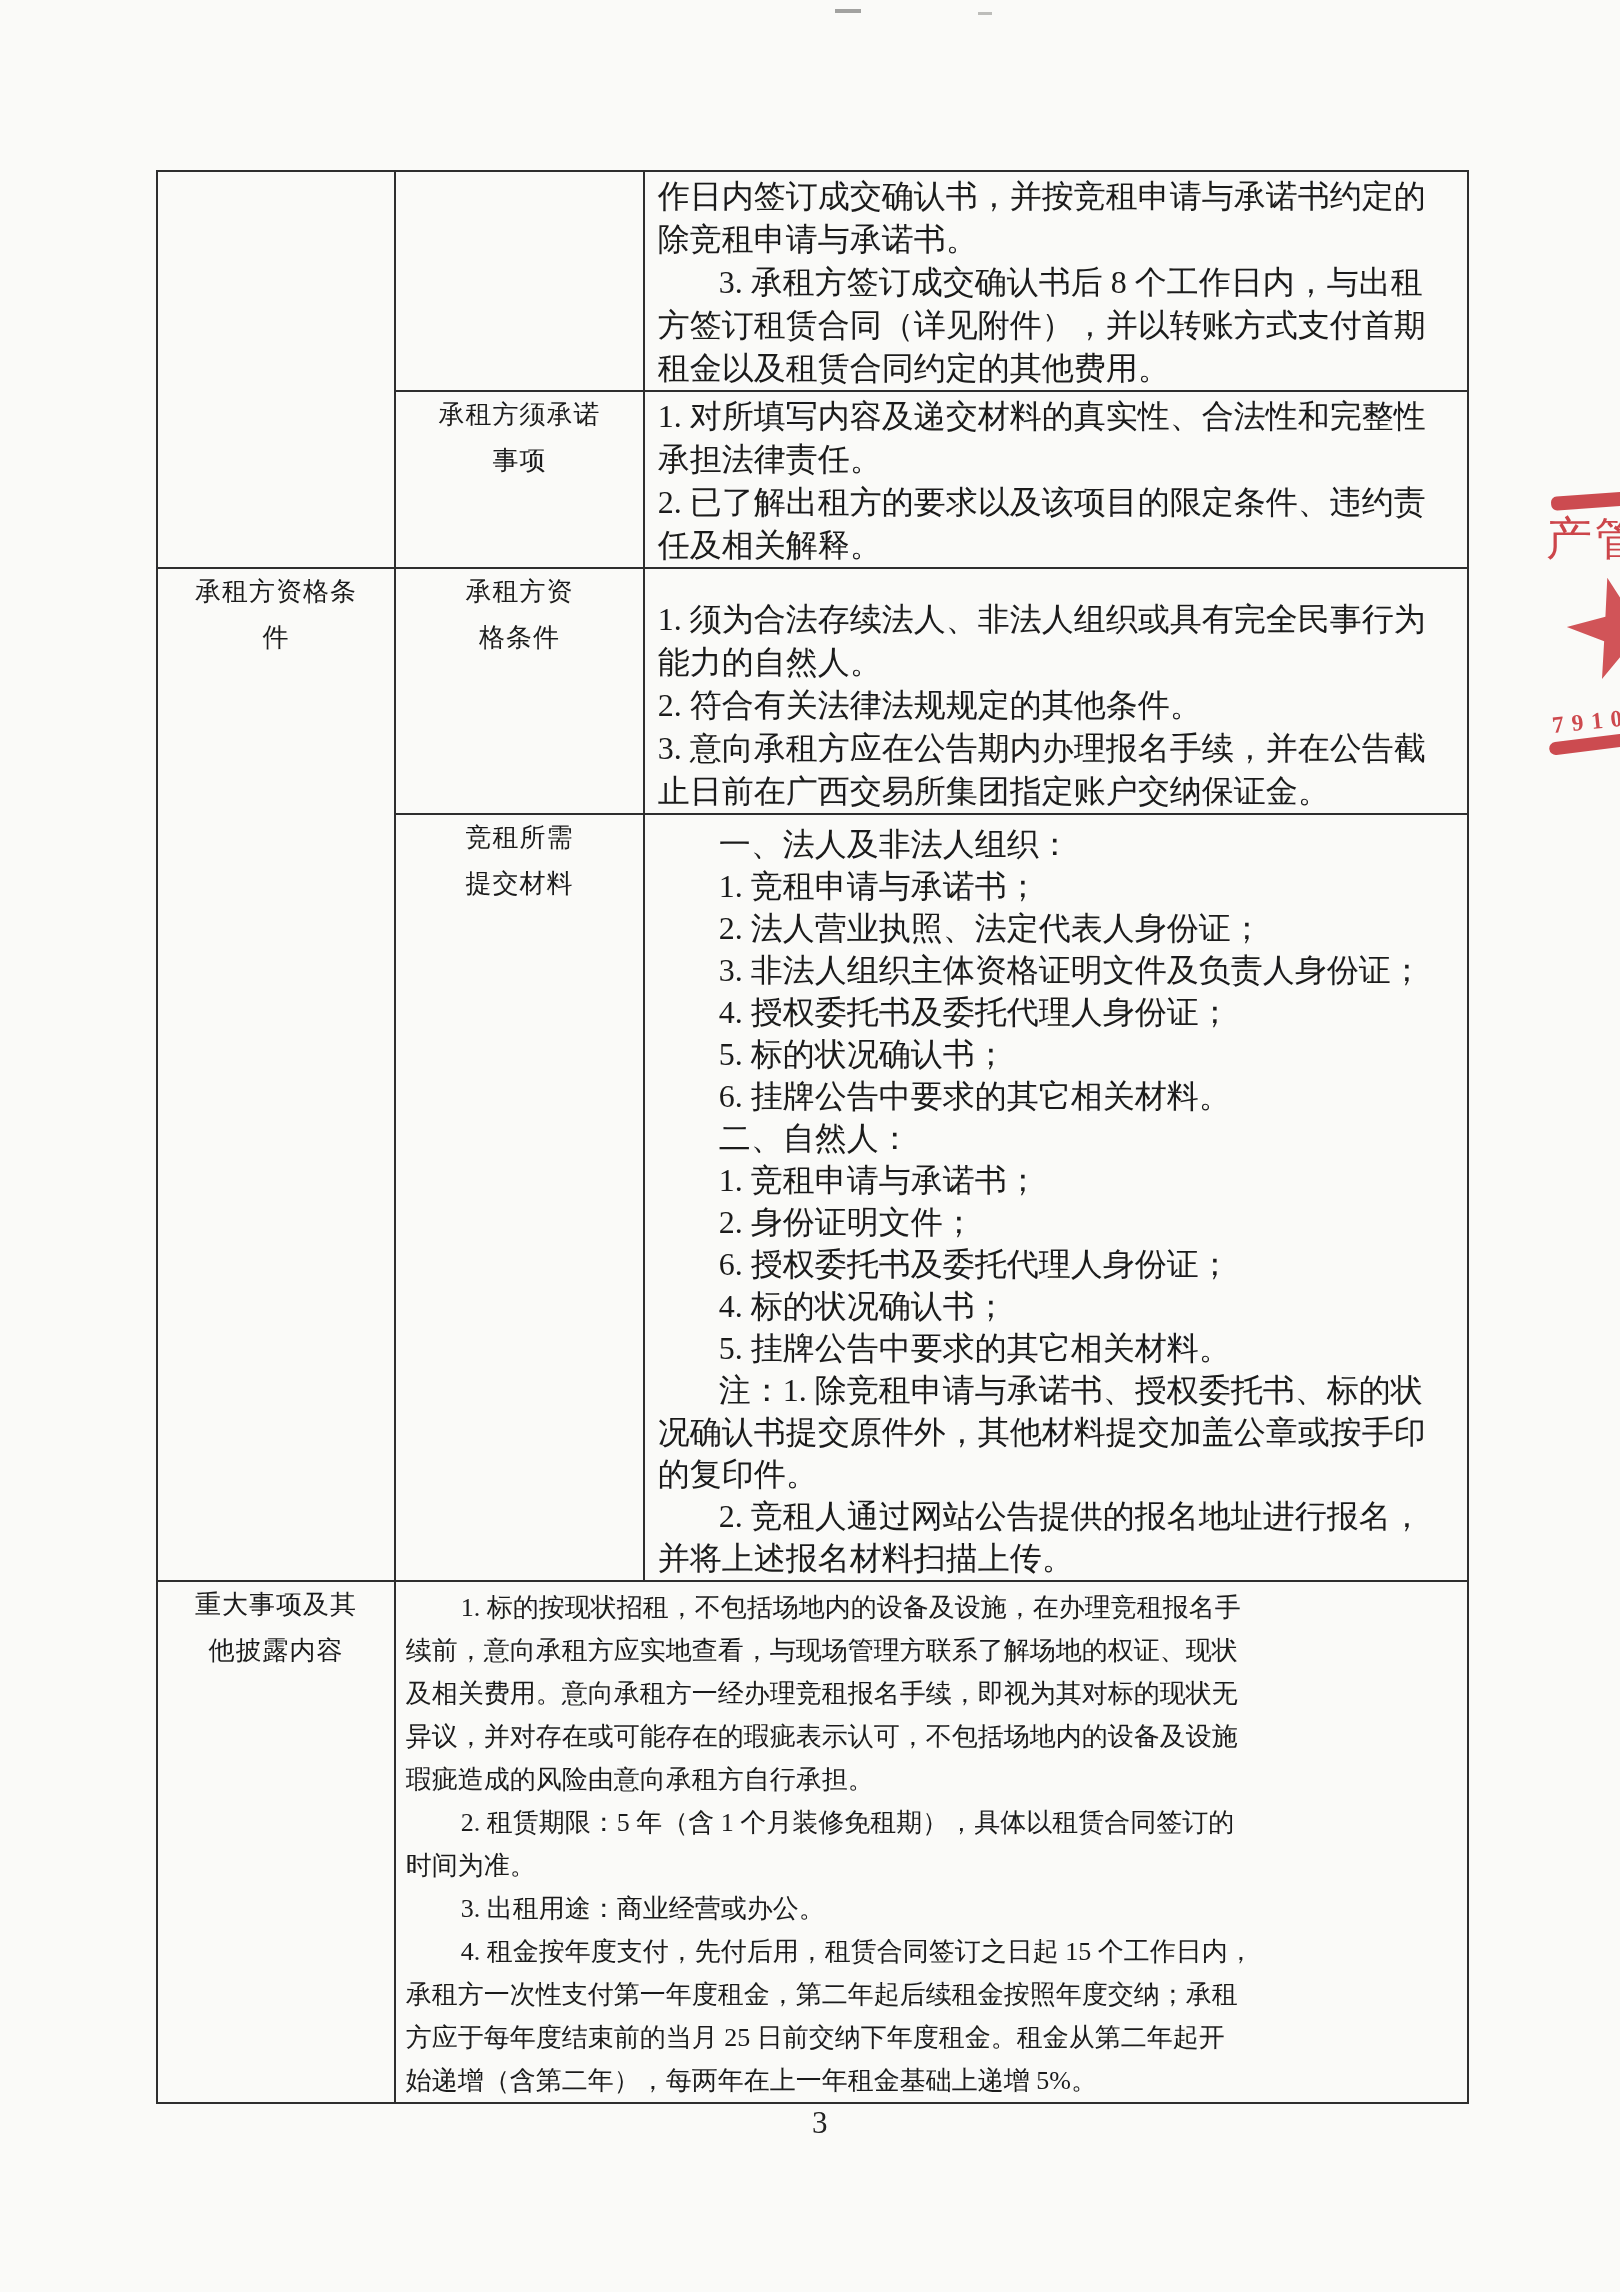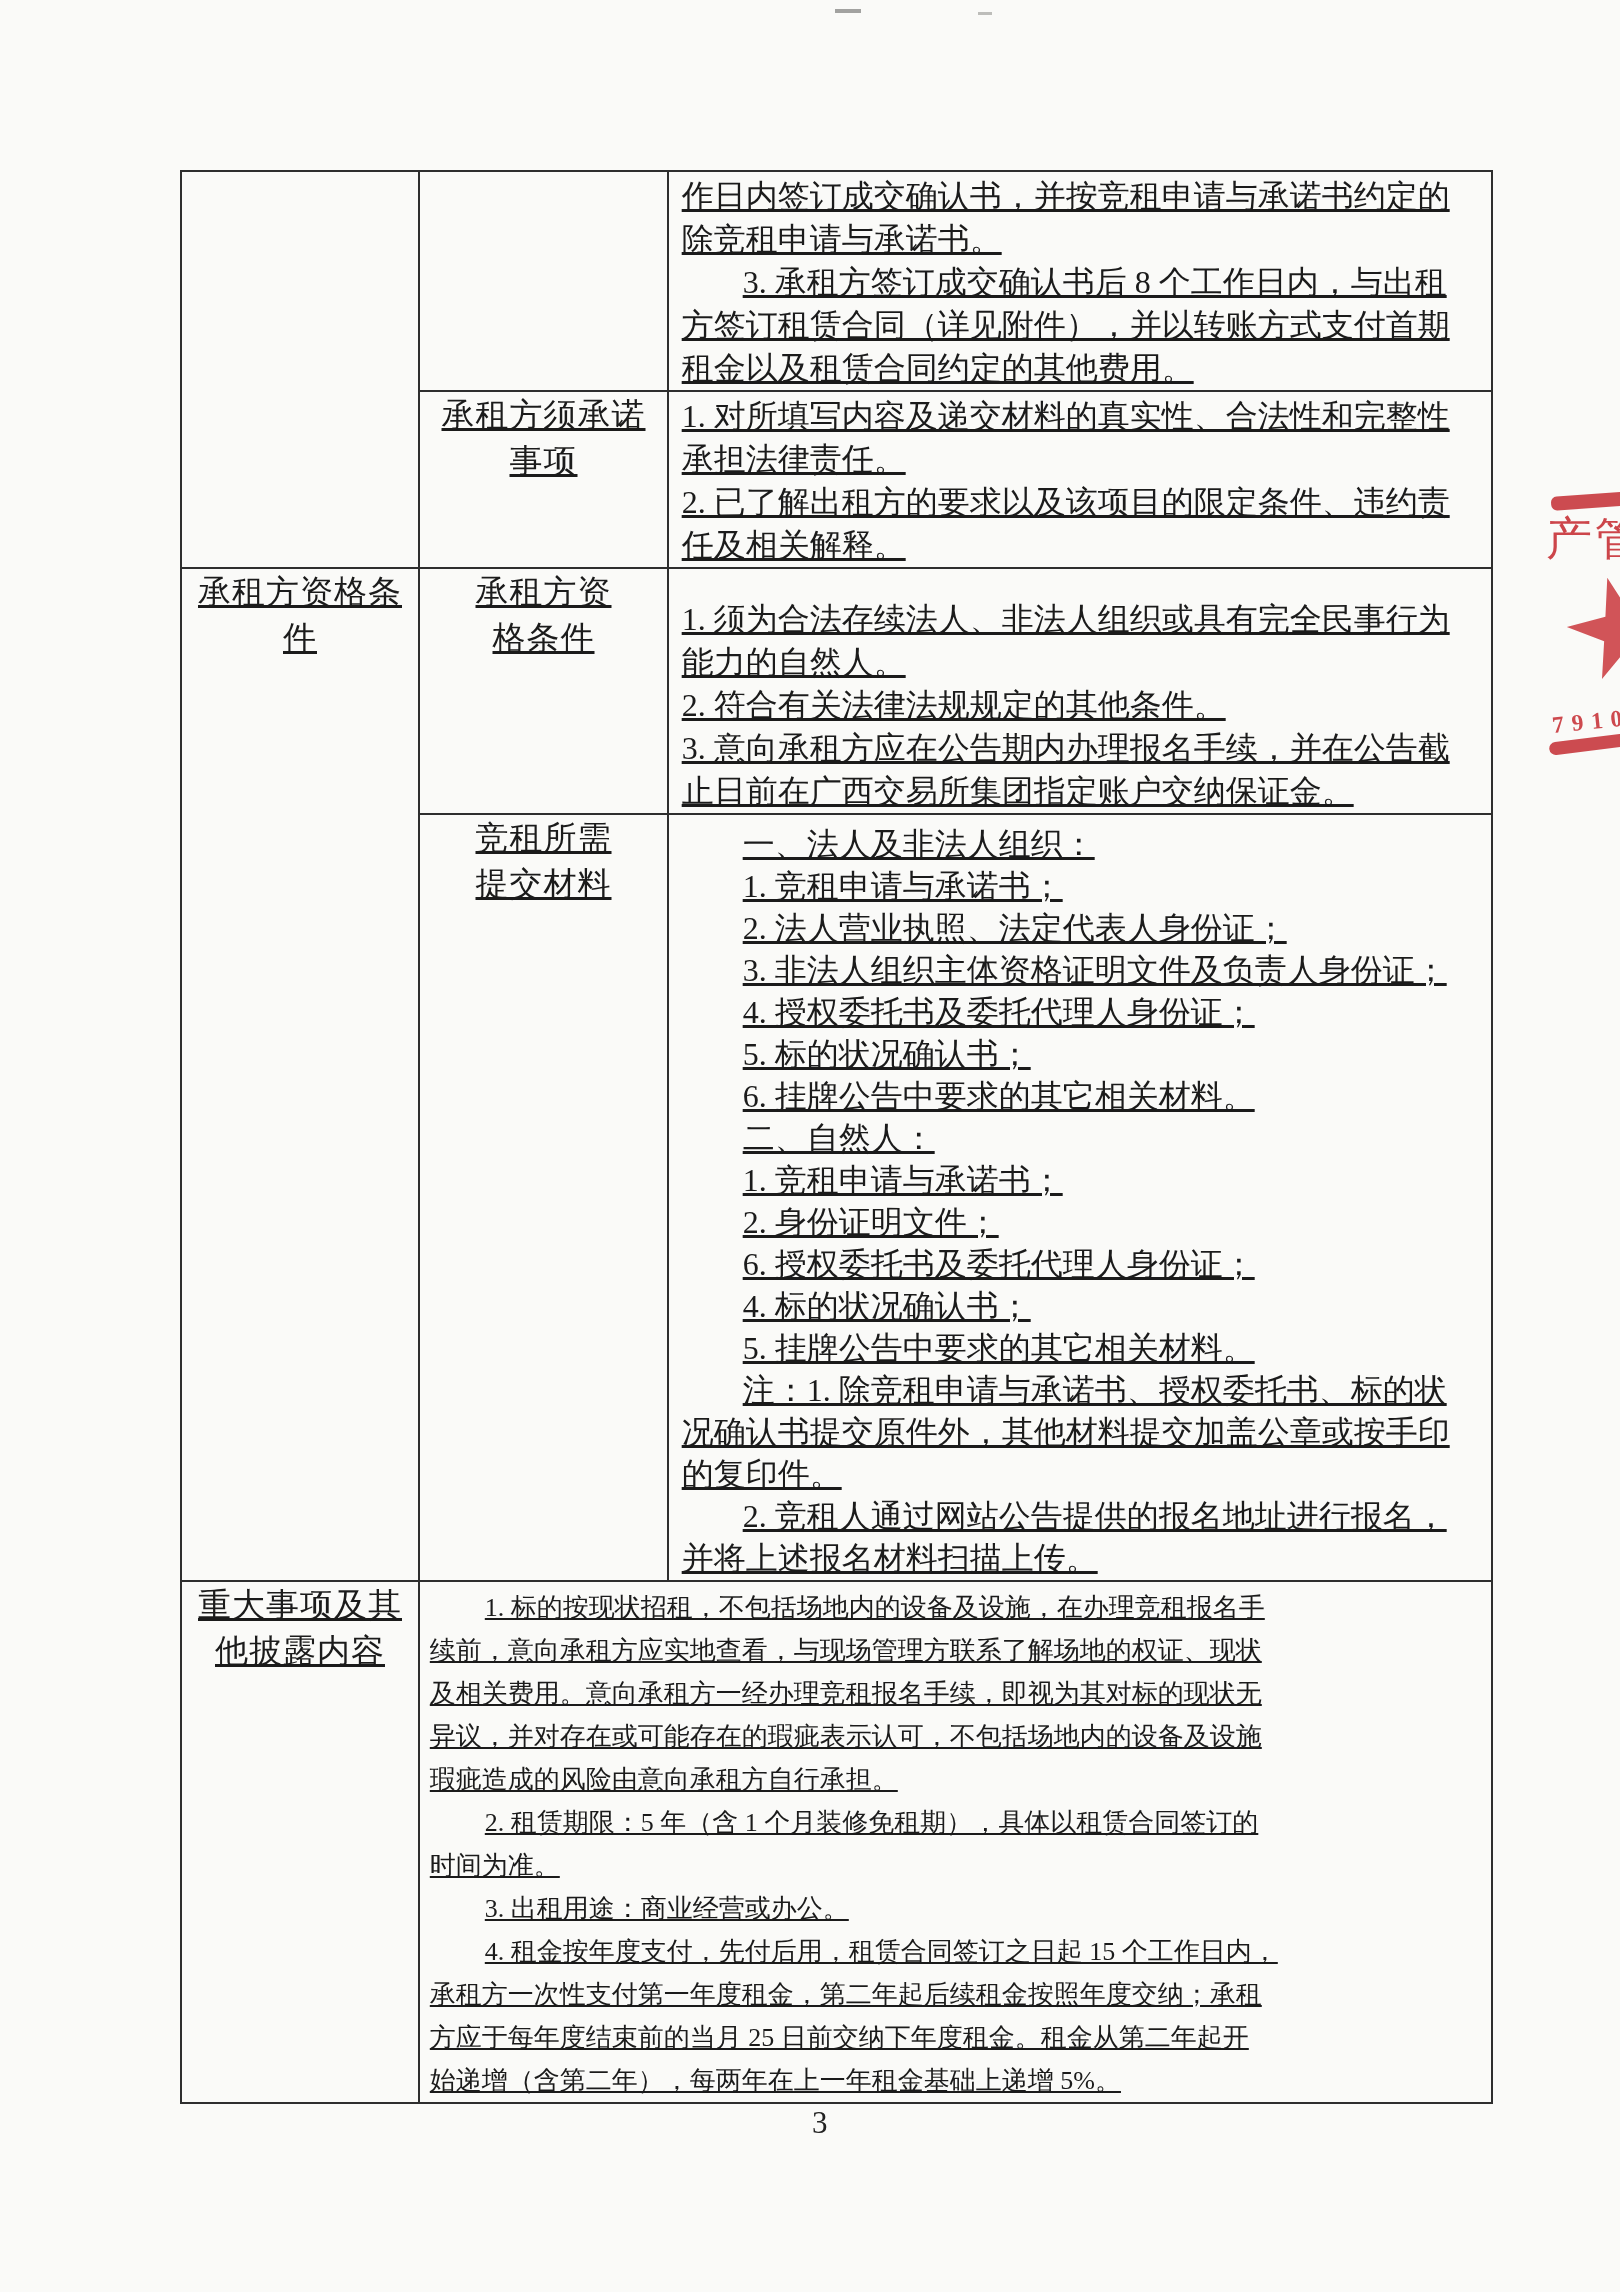--- a/index.html
+++ b/index.html
@@ -3,29 +3,28 @@
 <meta charset="utf-8">
 <style>
   html,body { margin:0; padding:0; background:#e9e9e7; }
   .page {
     position:relative; width:1620px; height:2293px;
     background:#fafaf8; overflow:hidden;
     font-family:"Liberation Serif","DejaVu Serif",serif;
     color:#1b1b1b;
   }
   table.doc {
-    position:absolute; left:180px; top:170px;
+    position:absolute; left:156px; top:170px;
     width:1311px; table-layout:fixed; border-collapse:collapse;
     border:2.9px solid #262626;
-    text-decoration:underline;
   }
   table.doc td { border:2px solid #2e2e2e; vertical-align:top; padding:0; }
   td.lbl {
     vertical-align:middle; text-align:center;
-    font-size:33px; line-height:46px; letter-spacing:1px;
+    font-size:26px; line-height:46px; letter-spacing:1px;
   }
   .content { font-size:32px; line-height:43px; padding:2.9px 7.8px 0 12.7px; }
   .content .ln { white-space:nowrap; }
   .ind { padding-left:61px; }
   .materials-content { line-height:42px; padding-top:8px; }
   .major-content { font-size:26px; line-height:43px; padding:3.9px 3.9px 0 9.8px; }
   .major-content .ind { padding-left:55px; }
   .pagenum {
     position:absolute; left:19.6px; right:0; top:2148;
     top:2105px; text-align:center; font-size:31px; color:#222;

